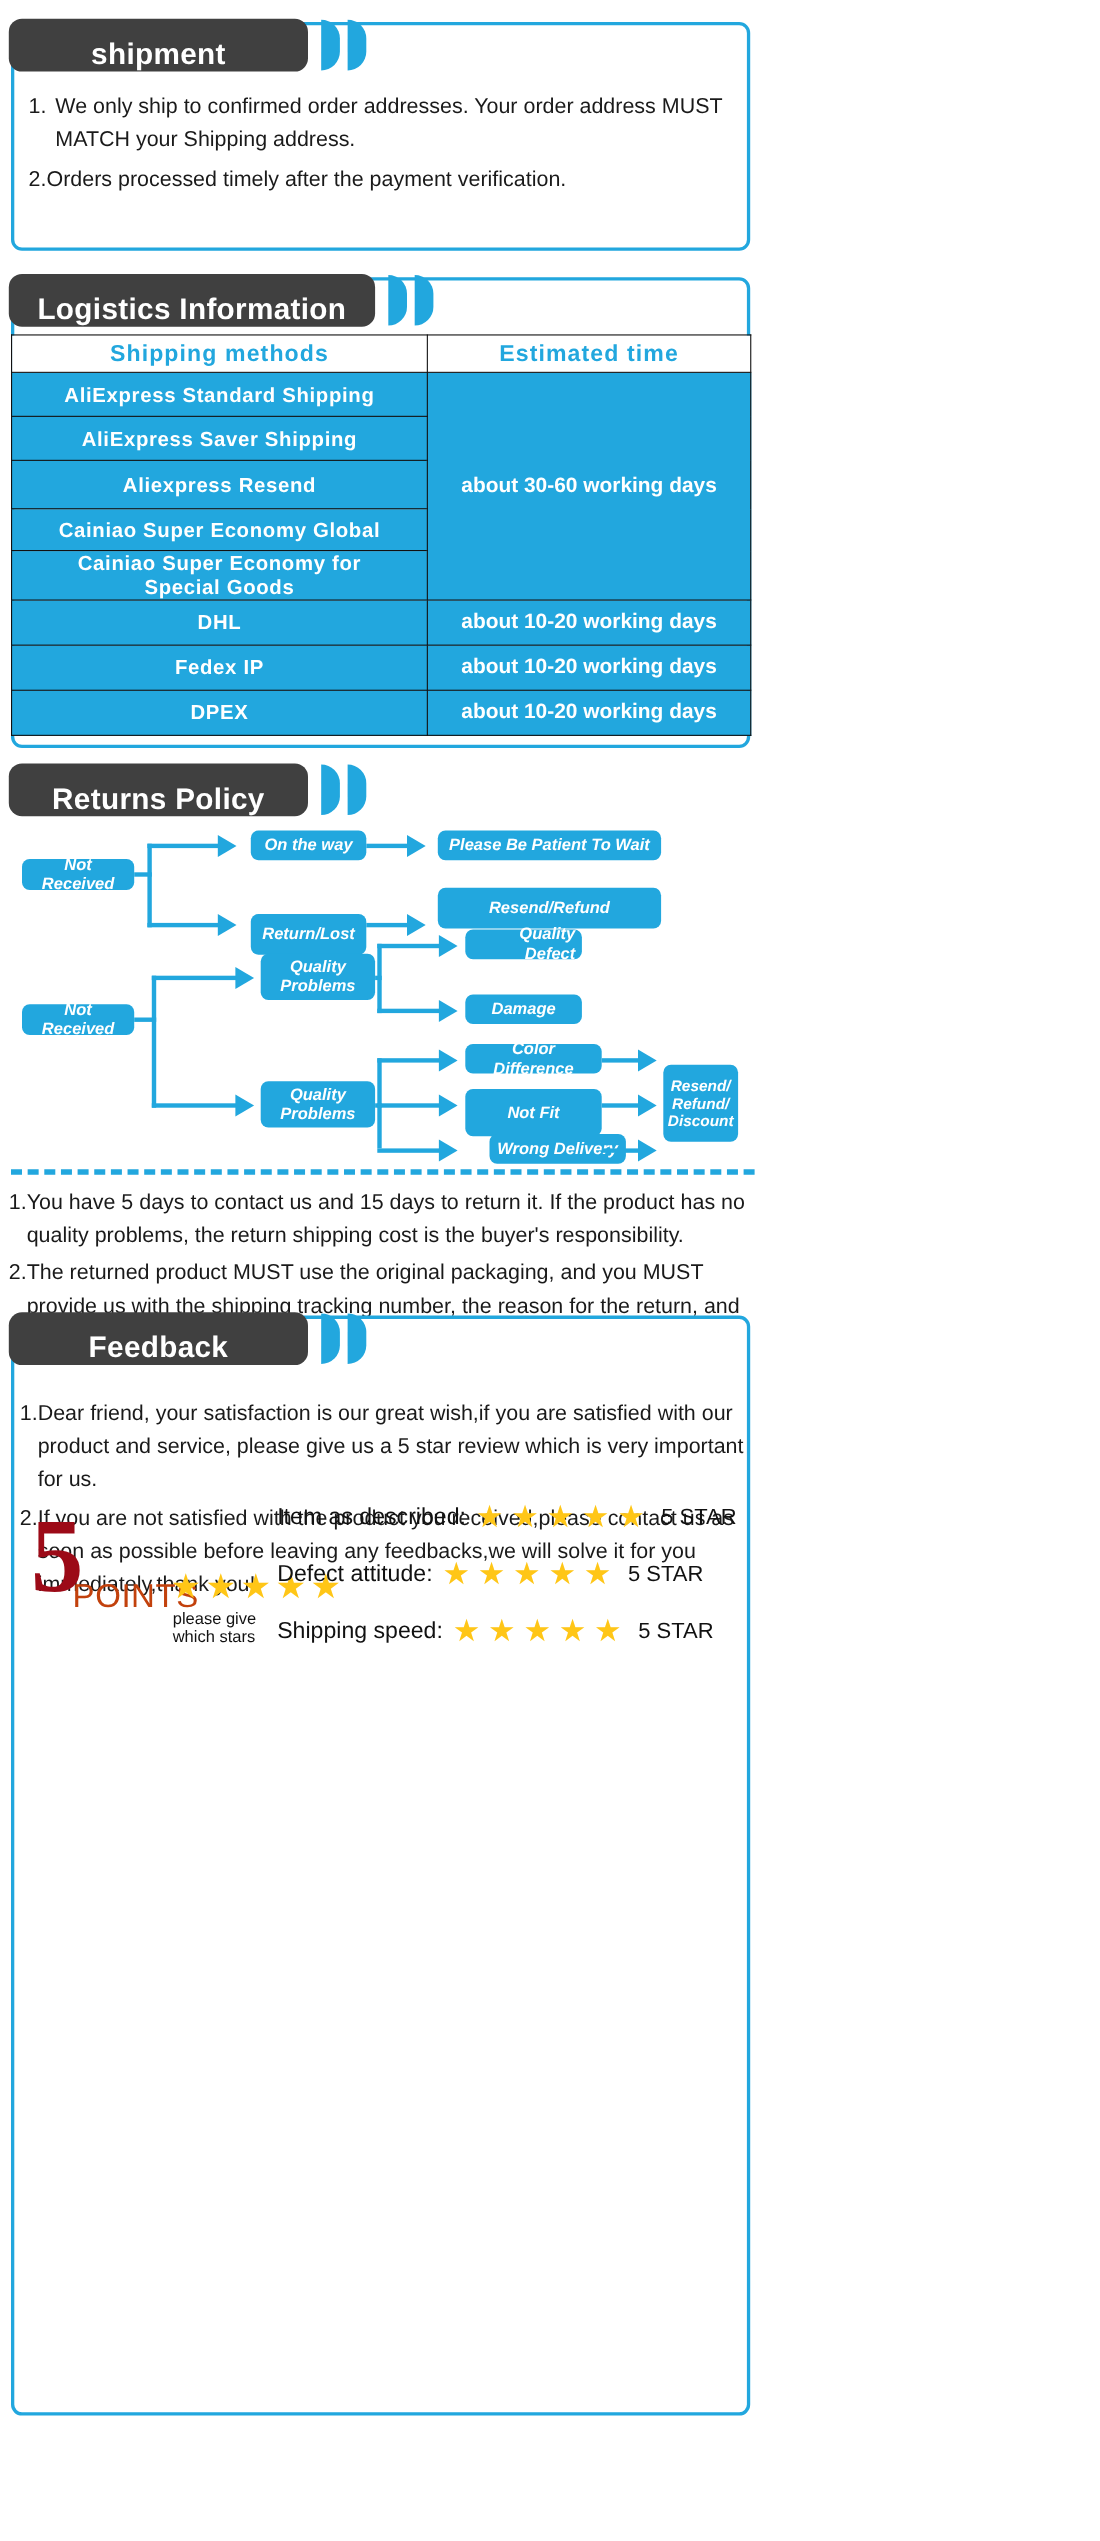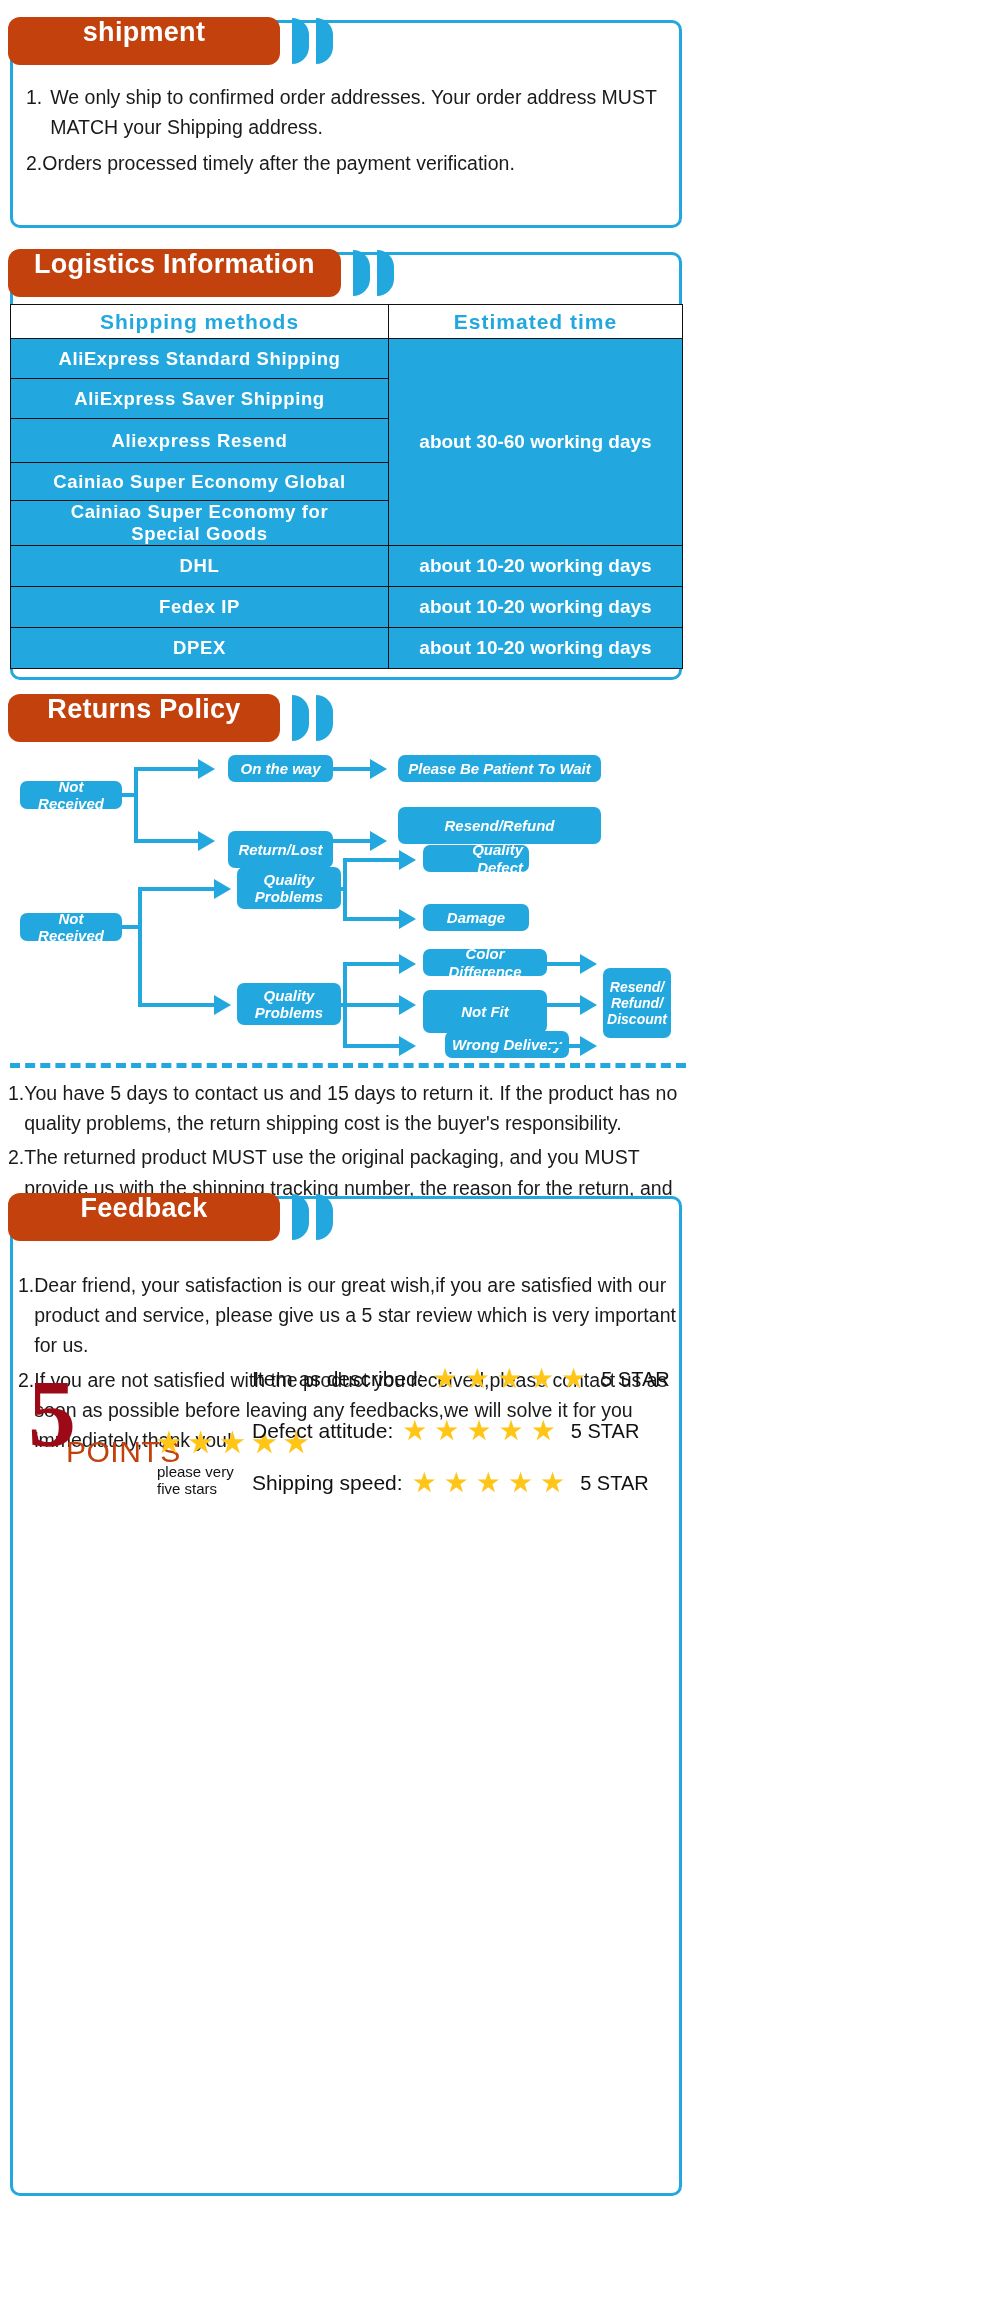--- a/index.html
+++ b/index.html
@@ -28,25 +28,25 @@
 
   
   .sec-head {
     position: absolute;
     left: -3px;
     display: flex;
     align-items: center;
     height: 48px;
   }
   .pill {
-    background: #c2410c;
+    background: #404040;
     border-radius: 12px;
     height: 48px;
     display: flex;
-    align-items: flex-start;
+    align-items: flex-end;
     justify-content: center;
     padding: 0 26px;
     min-width: 270px;
   }
   .pill span {
     color: #ffffff;
     font-weight: bold;
     font-size: 27px;
     letter-spacing: .3px;
     white-space: nowrap;
@@ -379,21 +379,21 @@
   <div class="fivept" style="left:0px; top:1375px; width:260px; height:110px;">
     <div class="big5" style="left:28px; top:0px;">5</div>
     <div class="points-word" style="left:66px; top:60px;">POINTS</div>
     <div class="starrow" style="left:155px; top:52px;">
       <span class="star s5">★</span>
       <span class="star s5">★</span>
       <span class="star s5">★</span>
       <span class="star s5">★</span>
       <span class="star s5">★</span>
     </div>
-    <div class="give-stars" style="left:157px; top:88px;">please very five stars</div>
+    <div class="give-stars" style="left:157px; top:88px;">please give which stars</div>
   </div>
 
   <div class="rate-line" style="left:252px; top:1365px;">
     <span class="rate-label">Item as described:</span>
     <span class="rate-stars">
       <span class="star">★</span>
       <span class="star">★</span>
       <span class="star">★</span>
       <span class="star">★</span>
       <span class="star">★</span>

